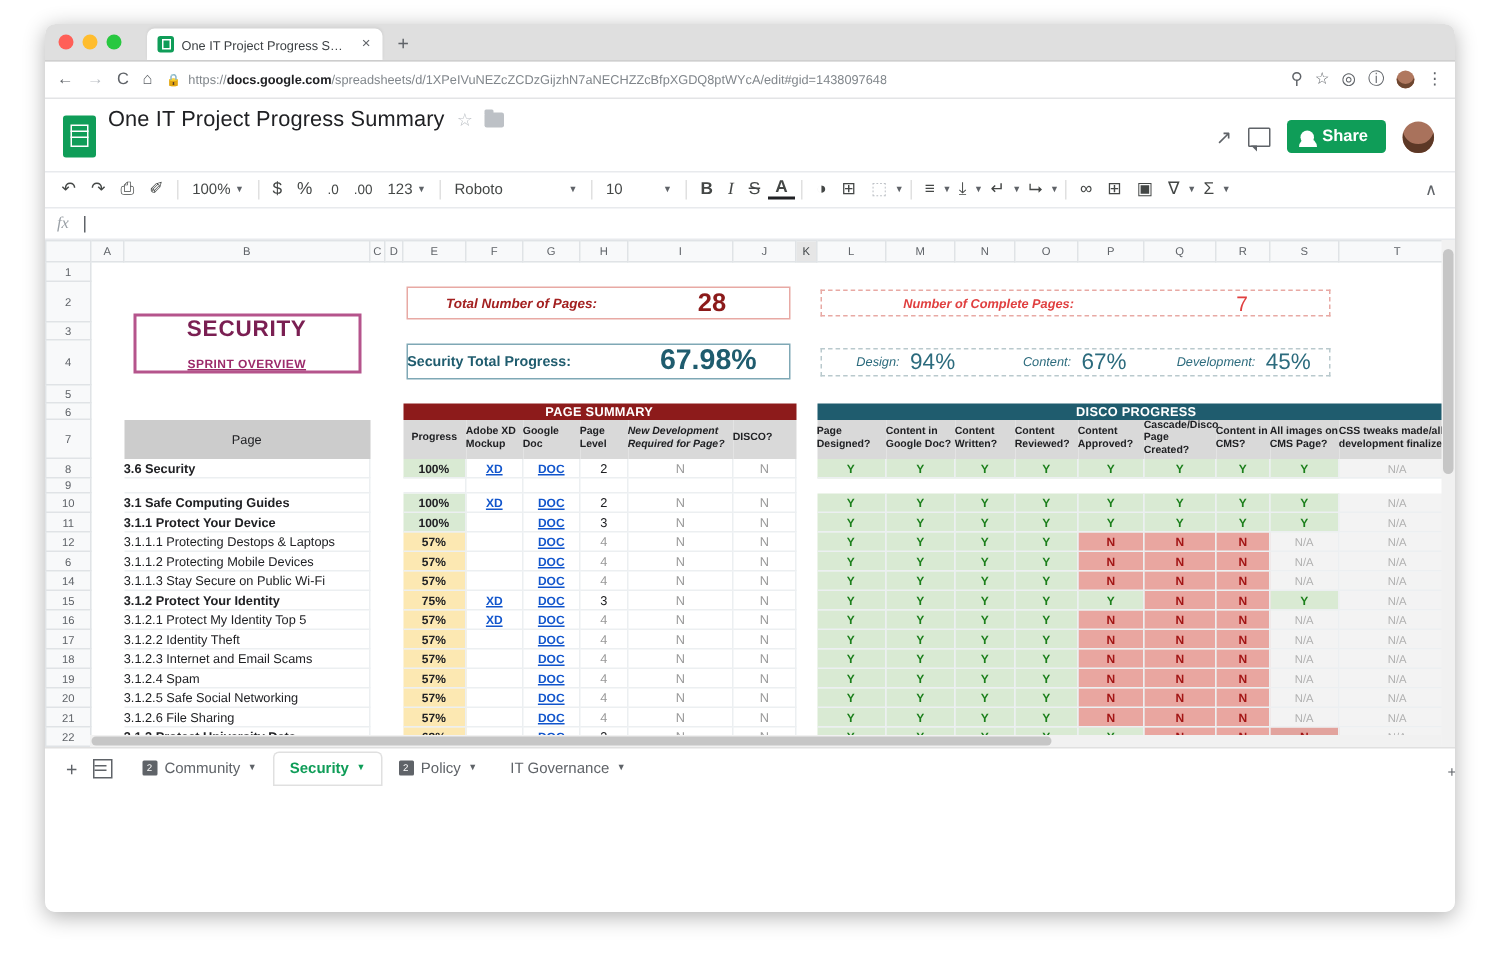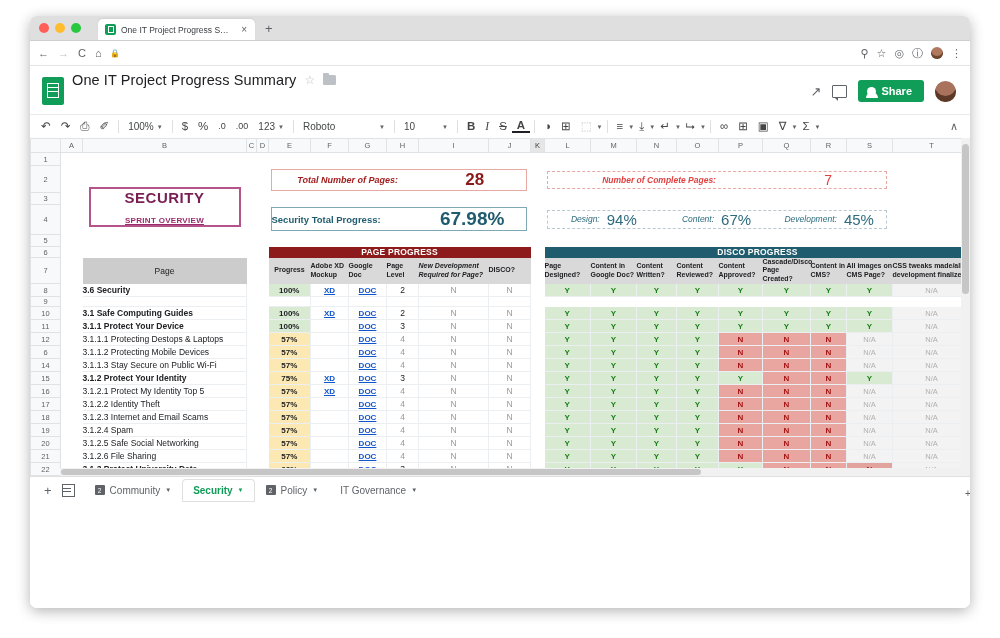--- a/index.html
+++ b/index.html
@@ -191,20 +191,21 @@
     </div>
   </div>
 
   <div class="omnibar">
     <span class="nav-ico">←</span>
     <span class="nav-ico dim">→</span>
     <span class="nav-ico">C</span>
     <span class="nav-ico">⌂</span>
     <div class="urlwrap">
       <span class="lock">🔒</span>
+      <span class="url"><span>https://</span><b>docs.google.com</b><span>/spreadsheets/d/1XPeIVuNEZcZCDzGijzhN7aNECHZZcBfpXGDQ8ptWYcA/edit#gid=1438097648</span></span>
     </div>
     <div class="omni-right">
       <span class="nav-ico">⚲</span>
       <span class="nav-ico">☆</span>
       <span class="nav-ico">◎</span>
       <span class="nav-ico">ⓘ</span>
       <span class="omni-av"></span>
       <span class="nav-ico">⋮</span>
     </div>
   </div>
@@ -283,20 +284,25 @@
       <span class="tb">∞</span>
       <span class="tb">⊞</span>
       <span class="tb">▣</span>
       <span class="tb">∇</span>
       <span class="caret">▼</span>
       <span class="tb">Σ</span>
       <span class="caret">▼</span>
       <span class="tb-right">∧</span>
     </div>
 
+    <div class="fbar">
+      <span class="fx">fx</span>
+      <span class="fcursor"></span>
+      <span style="font-size:9px;color:#202124;"></span>
+    </div>
 
     <div class="gridwrap">
       <table class="grid">
         <colgroup>
           <col style="width:30px">
           <col style="width:22px">
           <col style="width:164px">
           <col style="width:10px">
           <col style="width:12px">
           <col style="width:42px">
@@ -420,21 +426,21 @@
           <td class="cell blank" colspan="6"></td>
           <td class="cell blank" colspan="11"></td>
         </tr>
 
         <tr style="height:11px">
           <td class="rh">6</td>
           <td class="cell blank"></td>
           <td class="cell blank"></td>
           <td class="cell blank"></td>
           <td class="cell blank"></td>
-          <td class="bnr-red" colspan="6">PAGE PROGRESS</td>
+          <td class="bnr-red" colspan="6">PAGE SUMMARY</td>
           <td class="cell blank"></td>
           <td class="bnr-teal" colspan="9">DISCO PROGRESS</td>
 
         </tr>
 
         <tr style="height:26px">
           <td class="rh">7</td>
           <td class="cell blank"></td>
           <td class="pagehdr">Page</td>
           <td class="cell blank"></td>

